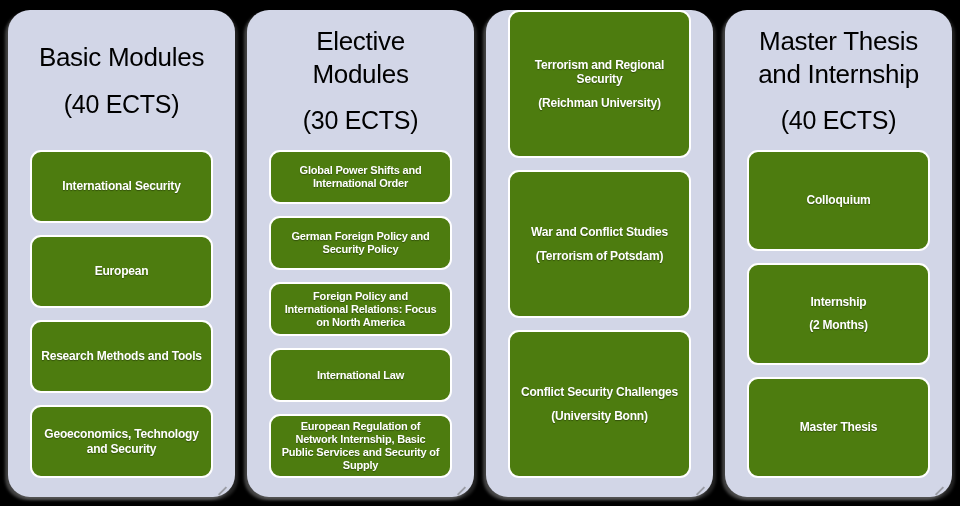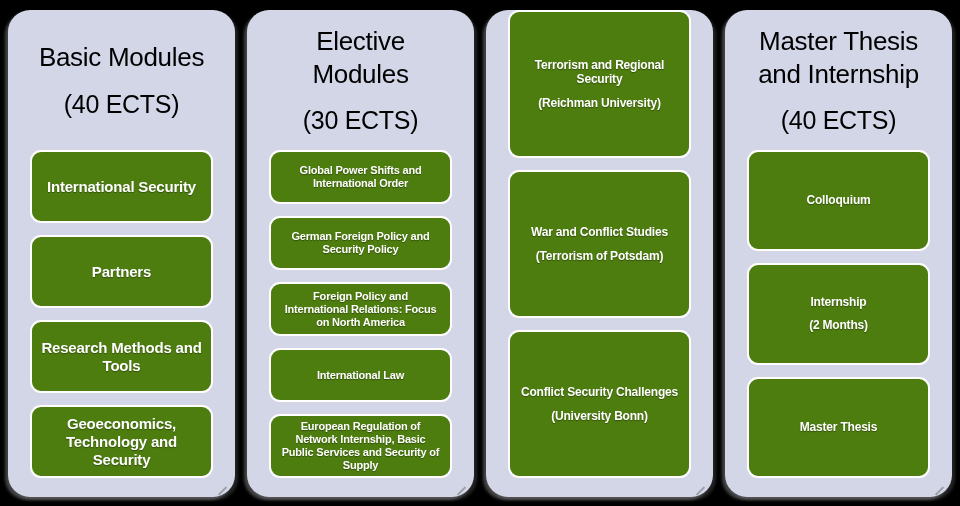--- a/index.html
+++ b/index.html
@@ -74,21 +74,21 @@
     flex-direction: column;
     justify-content: center;
     align-items: center;
     gap: 9px;
     padding: 4px 9px;
     color: #ffffff;
     text-align: center;
   }
   .module-text, .module-subtext {
     font-weight: 700;
-    font-size: 15px;
+    font-size: 12px;
     line-height: 1.2;
     letter-spacing: -0.2px;
     text-shadow: 0 1px 1px rgba(0,0,0,0.35);
   }
   .module-subtext:empty { display: none; }
   .panel-elective .module-text { font-size: 11px; line-height: 1.18; }
   .panel-partners .module-text, .panel-partners .module-subtext,
   .panel-thesis .module-text, .panel-thesis .module-subtext { font-size: 12px; }
 </style>
 </head>
@@ -100,21 +100,21 @@
     <header class="panel-header">
       <h2 class="panel-title">Basic Modules</h2>
       <div class="panel-ects">(40 ECTS)</div>
     </header>
     <div class="items">
       <div class="module-box">
         <span class="module-text">International Security</span>
 
       </div>
       <div class="module-box">
-        <span class="module-text">Partners</span>
+        <span class="module-text">European</span>
 
       </div>
       <div class="module-box">
         <span class="module-text">Research Methods and Tools</span>
 
       </div>
       <div class="module-box">
         <span class="module-text">Geoeconomics, Technology and Security</span>
 
       </div>

